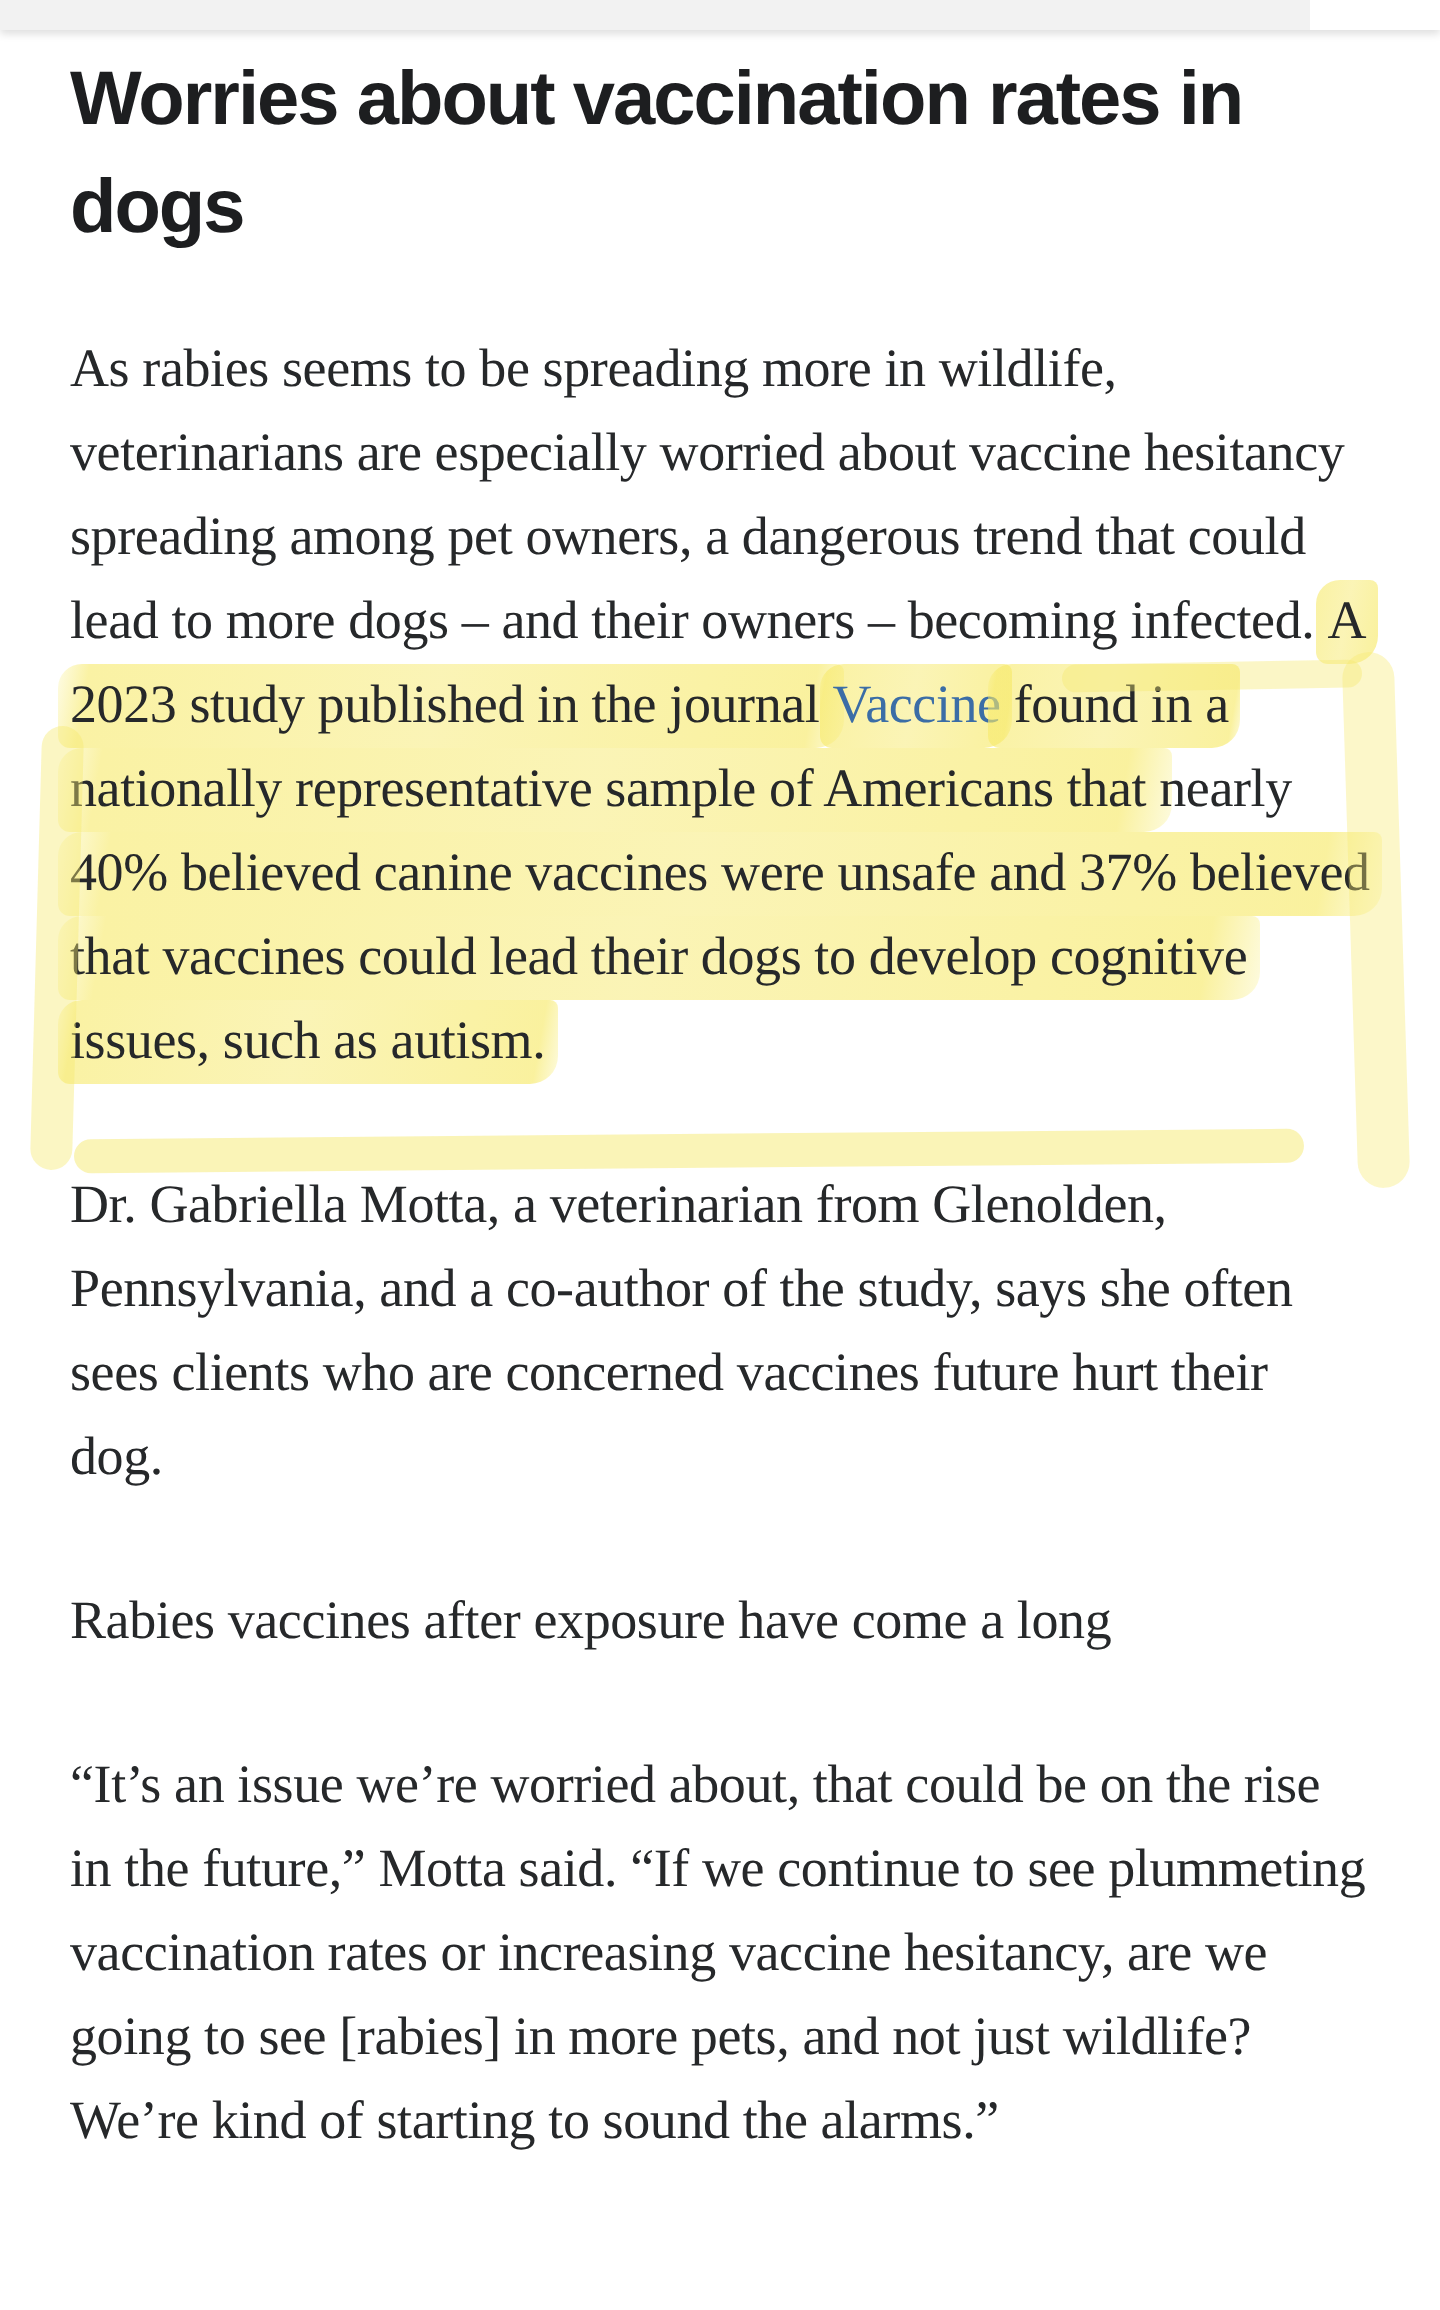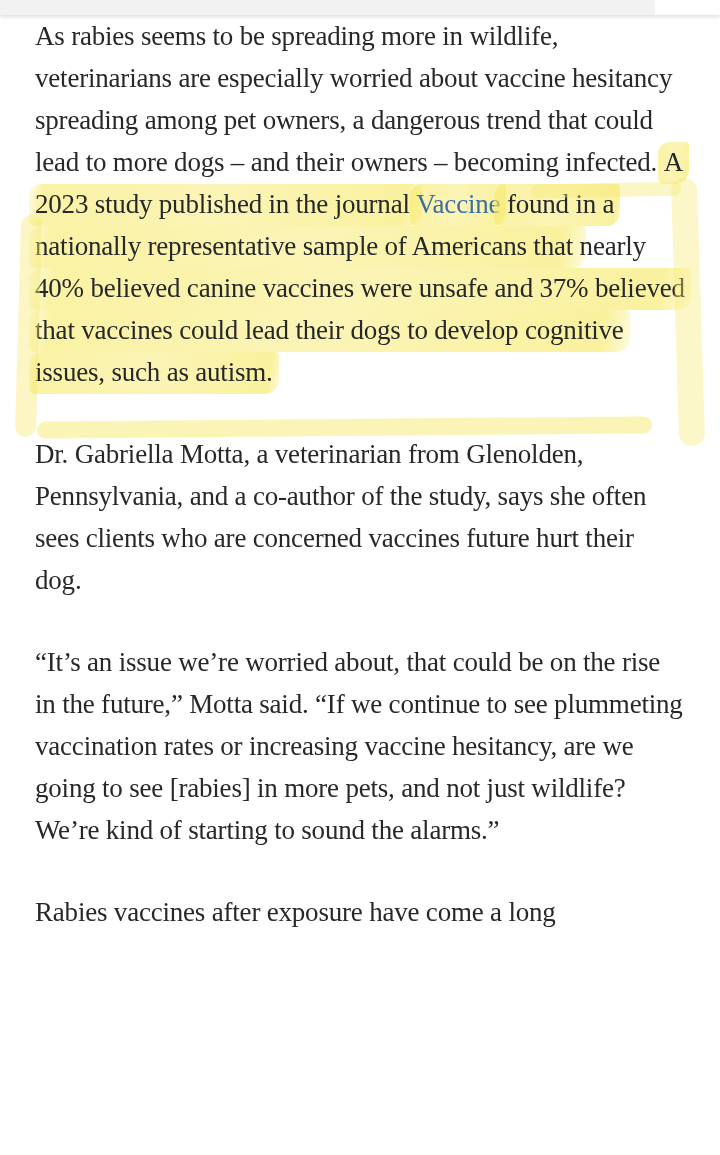--- a/index.html
+++ b/index.html
@@ -109,24 +109,25 @@
   }
 </style>
 </head>
 <body>
 
 <div class="progress-track">
   <div class="progress-fill" style="width: 91%;"></div>
 </div>
 
 <main class="content">
+  <h1 class="headline">Worries about vaccination rates in dogs</h1>
 
   <div class="paras">
     <div class="marker-stroke stroke-left"></div>
     <div class="marker-stroke stroke-right"></div>
     <div class="marker-stroke stroke-below"></div>
     <div class="marker-stroke stroke-tail"></div>
   <p class="para"><span>As rabies seems to be spreading more in wildlife, veterinarians are especially worried about vaccine hesitancy spreading among pet owners, a dangerous trend that could lead to more dogs – and their owners – becoming infected. </span><span class="hl">A 2023 study published in the journal </span><a href="#" class="link hl">Vaccine</a><span class="hl"> found in a nationally representative sample of Americans that </span><span>nearly </span><span class="hl">40% believed canine vaccines were unsafe and 37% believed that vaccines could lead their dogs to develop cognitive issues, such as autism.</span></p>
       <p class="para"><span>Dr. Gabriella Motta, a veterinarian from Glenolden, Pennsylvania, and a co-author of the study, says she often sees clients who are concerned vaccines future hurt their dog.</span></p>
+      <p class="para"><span>Rabies vaccines after exposure have come a long</span></p>
       <p class="para"><span>“It’s an issue we’re worried about, that could be on the rise in the future,” Motta said. “If we continue to see plummeting vaccination rates or increasing vaccine hesitancy, are we going to see [rabies] in more pets, and not just wildlife? We’re kind of starting to sound the alarms.”</span></p>
-      <p class="para"><span>Rabies vaccines after exposure have come a long</span></p>
     </div>
 </main>
 
 </body></html>

